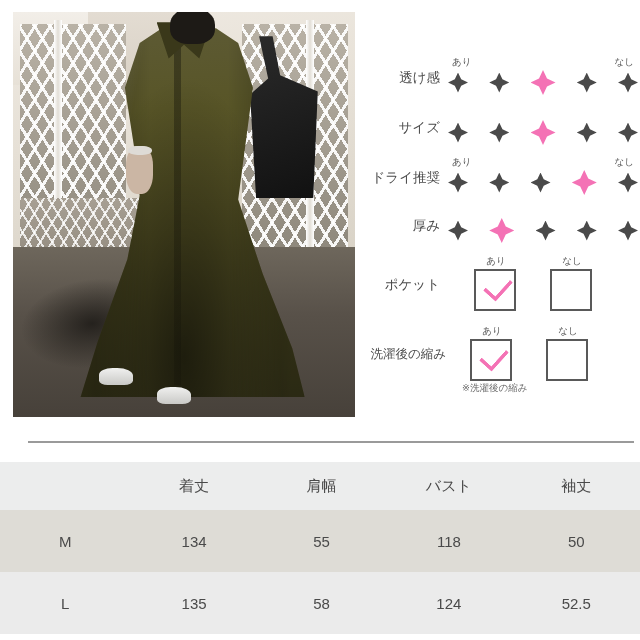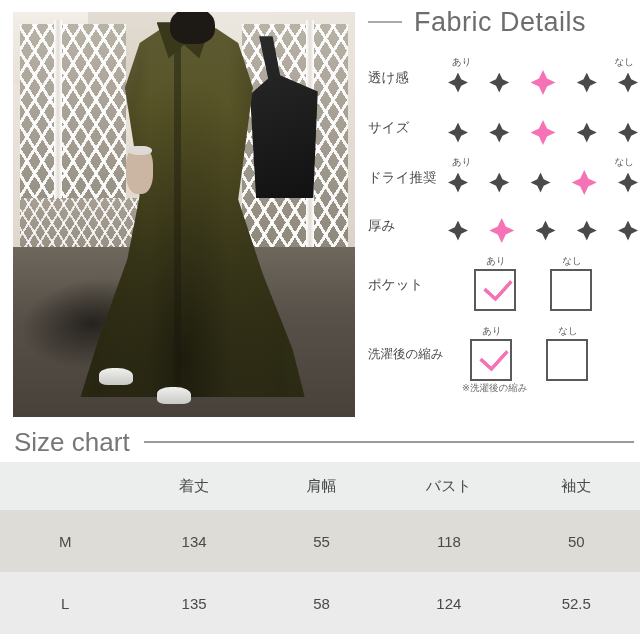--- a/index.html
+++ b/index.html
@@ -166,21 +166,21 @@
 
   .attr-row {
     position: absolute;
     left: 0;
     width: 272px;
     display: flex;
     align-items: center;
   }
   .attr-label {
     width: 72px;
-    text-align: left;
+    text-align: right;
     font-size: 13.5px;
     color: #4a4a4a;
     padding-right: 6px;
     line-height: 1.1;
     white-space: nowrap;
   }
   .attr-label.long { font-size: 12.5px; width: 78px; padding-right: 2px; }
 
   .scale-wrap { position: relative; flex: 1; height: 44px; }
   .scale-ends {
@@ -293,24 +293,20 @@
     <div class="ph-collar"></div>
     <div class="ph-head"></div>
     <div class="ph-arm"></div>
     <div class="ph-bracelet"></div>
     <div class="ph-shoe s1"></div>
     <div class="ph-shoe s2"></div>
   </div>
 
   <div id="fabric-panel">
 
-    <div id="fabric-heading">
-      <div id="fabric-rule"></div>
-      <div id="fabric-title">Fabric Details</div>
-    </div>
 
     <div class="attr-row" style="top:56px">
       <div class="attr-label">透け感</div>
       <div class="scale-wrap">
         <div class="scale-ends">
           <span>あり</span>
           <span>なし</span>
         </div>
         <div class="diamonds">
           <div class="dia"></div>
@@ -400,21 +396,20 @@
         </div>
       </div>
     </div>
 
   </div>
 
   <div id="dry-note">※洗濯後の縮み</div>
 </div>
 
 <div id="size-chart-heading">
-  <div id="size-chart-title">Size chart</div>
   <div id="size-chart-rule"></div>
 </div>
 
 <table id="size-table">
   <colgroup>
     <col class="c0">
       <col class="cx">
       <col class="cx">
       <col class="cx">
       <col class="cx">

